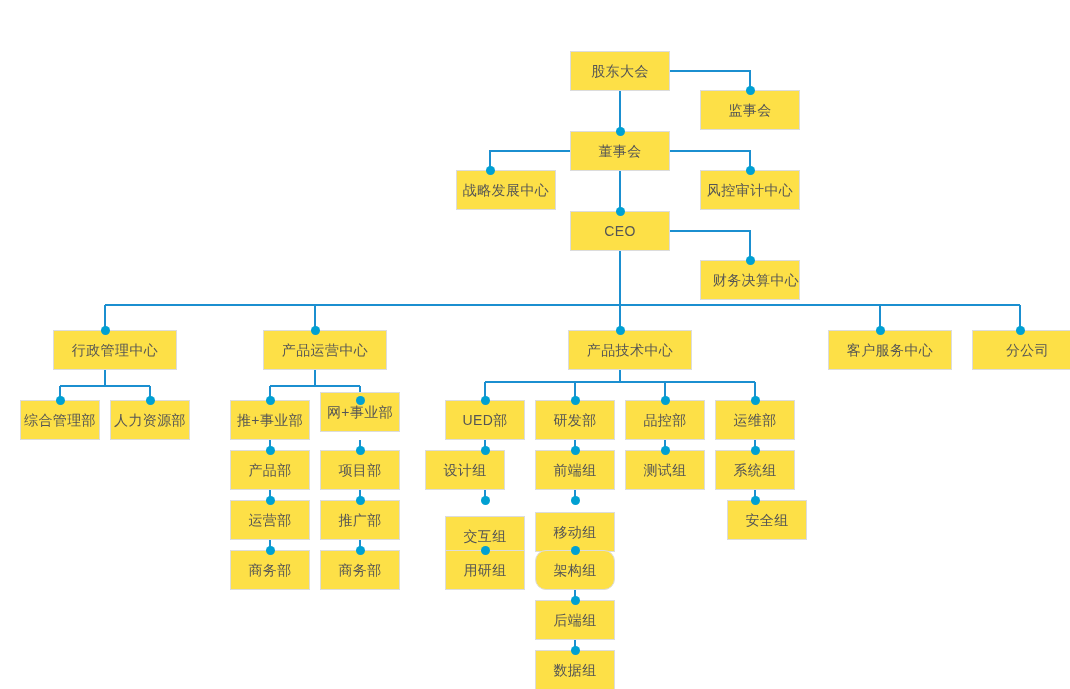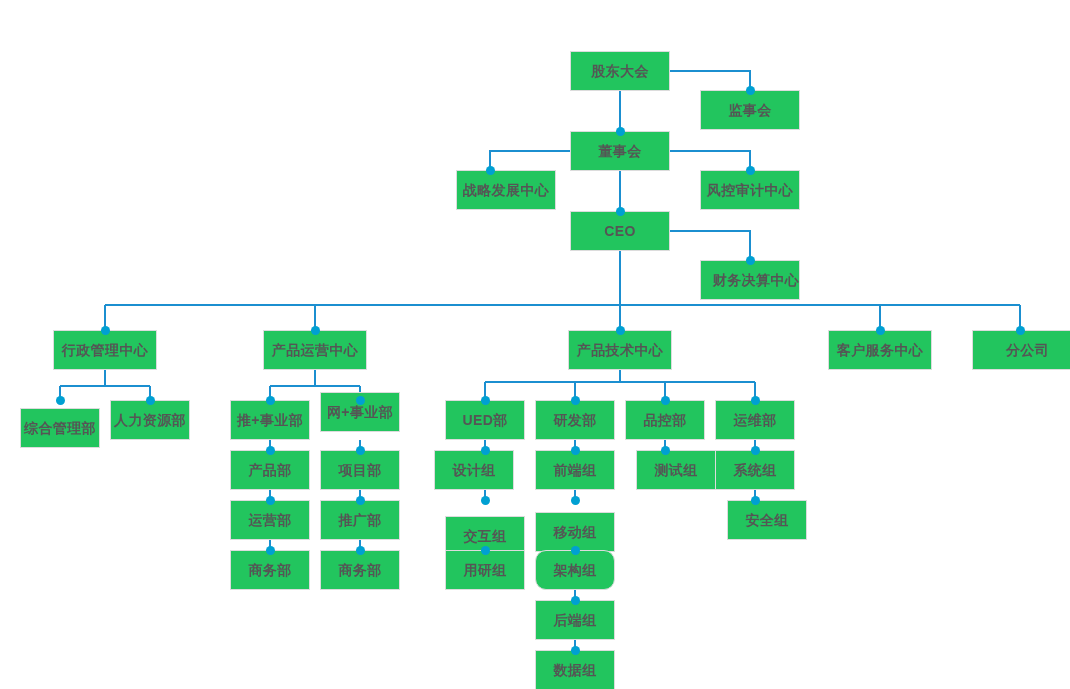--- a/index.html
+++ b/index.html
@@ -22,34 +22,33 @@
     left: 0;
     top: 0;
     width: 1070px;
     height: 689px;
     pointer-events: none;
   }
   .org-node {
     position: absolute;
     box-sizing: border-box;
     border: 1px solid #dcdcdc;
-    background: #22c55e;
+    background: #fde047;
     display: flex;
     align-items: center;
     justify-content: center;
     color: #555555;
     font-size: 14px;
     line-height: 1;
     letter-spacing: 0.4px;
     white-space: nowrap;
     z-index: 2;
-    font-weight: bold;
   }
   .org-node.w100 { width: 100px; height: 40px; }
-  .org-node.w104 { width: 104px; height: 40px; }
+  .org-node.w104 { width: 124px; height: 40px; }
   .org-node.w80  { width: 80px;  height: 40px; }
   .org-node.w96  { width: 111px;  height: 40px; }
   .conn-dot {
     position: absolute;
     width: 9px;
     height: 9px;
     border-radius: 50%;
     background: #00a0d2;
     z-index: 3;
   }
@@ -179,36 +178,36 @@
   <div class="org-node w100" style="left:570px; top:211px;">CEO</div>
 
   <div class="org-node w100" style="left:700px; top:260px;padding-left:12px;">财务决算中心</div>
 
   <div class="org-node w104" style="left:53px;  top:330px;">行政管理中心</div>
   <div class="org-node w104" style="left:263px; top:330px;">产品运营中心</div>
   <div class="org-node w104" style="left:568px; top:330px;">产品技术中心</div>
   <div class="org-node w104" style="left:828px; top:330px;">客户服务中心</div>
   <div class="org-node w96" style="left:972px; top:330px;">分公司</div>
 
-  <div class="org-node w80" style="left:20px;  top:400px;margin-top:8px;">综合管理部</div>
+  <div class="org-node w80" style="left:20px;  top:400px;">综合管理部</div>
   <div class="org-node w80" style="left:110px; top:400px;">人力资源部</div>
 
   <div class="org-node w80" style="left:230px; top:400px;">推+事业部</div>
   <div class="org-node w80" style="left:320px; top:392px;">网+事业部</div>
 
   <div class="org-node w80" style="left:445px; top:400px;">UED部</div>
   <div class="org-node w80" style="left:535px; top:400px;">研发部</div>
   <div class="org-node w80" style="left:625px; top:400px;">品控部</div>
   <div class="org-node w80" style="left:715px; top:400px;">运维部</div>
 
   <div class="org-node w80" style="left:230px; top:450px;">产品部</div>
   <div class="org-node w80" style="left:320px; top:450px;">项目部</div>
-  <div class="org-node w80" style="left:434px; top:450px;">设计组</div>
+  <div class="org-node w80" style="left:425px; top:450px;">设计组</div>
   <div class="org-node w80" style="left:535px; top:450px;">前端组</div>
-  <div class="org-node w80" style="left:625px; top:450px;margin-left:11px;">测试组</div>
+  <div class="org-node w80" style="left:625px; top:450px;">测试组</div>
   <div class="org-node w80" style="left:715px; top:450px;">系统组</div>
 
   <div class="org-node w80" style="left:230px; top:500px;">运营部</div>
   <div class="org-node w80" style="left:320px; top:500px;">推广部</div>
   <div class="org-node w80" style="left:445px; top:500px;margin-top:16px;">交互组</div>
   <div class="org-node w80" style="left:535px; top:512px;">移动组</div>
   <div class="org-node w80" style="left:715px; top:500px;margin-left:12px;">安全组</div>
 
   <div class="org-node w80" style="left:230px; top:550px;">商务部</div>
   <div class="org-node w80" style="left:320px; top:550px;">商务部</div>

